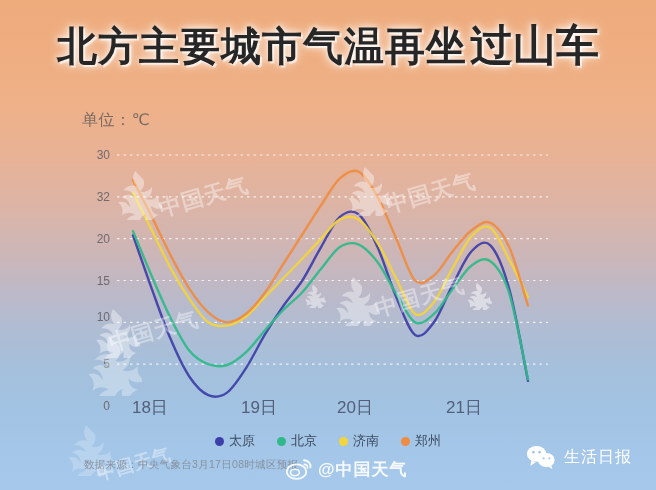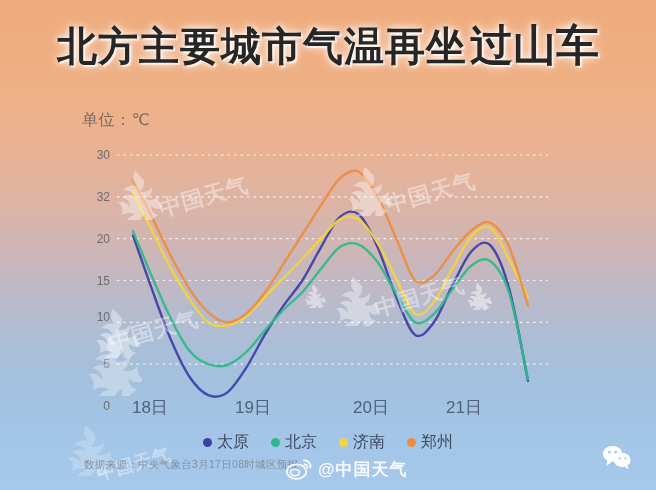--- a/index.html
+++ b/index.html
@@ -85,21 +85,21 @@
     opacity:.40;
     pointer-events:none;
   }
   
   .legend{
     position:absolute;top:432px;left:0;width:656px;
     display:flex;justify-content:center;align-items:center;gap:22px;
   }
   .legend-item{display:flex;align-items:center;gap:5px;}
   .legend-dot{width:9px;height:9px;border-radius:50%;display:block;}
-  .legend-label{font-size:16px;color:#3c4a60;}
+  .legend-label{font-size:13px;color:#3c4a60;}
   
   .source{
     position:absolute;left:84px;top:458px;
     font-size:10.5px;color:#86929f;letter-spacing:.3px;
     white-space:nowrap;
   }
   .weibo{
     position:absolute;left:286px;top:458px;
     display:flex;align-items:center;gap:6px;
     color:#ffffff;opacity:.92;
@@ -144,22 +144,22 @@
       <div class="ytick" style="top: 196.833px;">32</div>
       <div class="ytick" style="top: 238.667px;">20</div>
       <div class="ytick" style="top: 280.5px;">15</div>
       <div class="ytick" style="top: 317px;">10</div>
       <div class="ytick" style="top: 364.167px;">5</div>
       <div class="ytick" style="top: 406px;">0</div>
     </div>
 
   <div id="xlabels">
       <div class="xtick" style="left: 149.929px;">18日</div>
-      <div class="xtick" style="left: 253px;">19日</div>
-      <div class="xtick" style="left: 354.952px; margin-left: 16px;">20日</div>
+      <div class="xtick" style="left: 259px;">19日</div>
+      <div class="xtick" style="left: 354.952px;">20日</div>
       <div class="xtick" style="left: 464px;">21日</div>
     </div>
 
   <div class="wm" style="left:158px;top:182px;">中国天气</div>
   <div class="wm" style="left:385px;top:178px;">中国天气</div>
   <div class="wm" style="left:108px;top:316px;">中国天气</div>
   <div class="wm" style="left:374px;top:282px;">中国天气</div>
   <div class="wm" style="left:96px;top:452px;font-size:18px;">中国天气</div>
 
   <svg class="wmlogo" style="left:108px;top:166px;" viewBox="0 0 64 64">
@@ -244,15 +244,16 @@
         <ellipse cx="23" cy="17.5" rx="9.5" ry="8"></ellipse>
         <path d="M29 24 L30 28 L25.5 25 Z"></path>
       </g>
       <g fill="#a6c8ea">
         <circle cx="8.5" cy="8.5" r="1.5"></circle>
           <circle cx="15.5" cy="8.5" r="1.5"></circle>
         <circle cx="20" cy="15.5" r="1.3"></circle>
           <circle cx="26.5" cy="15.5" r="1.3"></circle>
       </g>
     </svg>
+    <span class="wechat-label">生活日报</span>
   </div>
 
 </div>
 
 </body></html>

